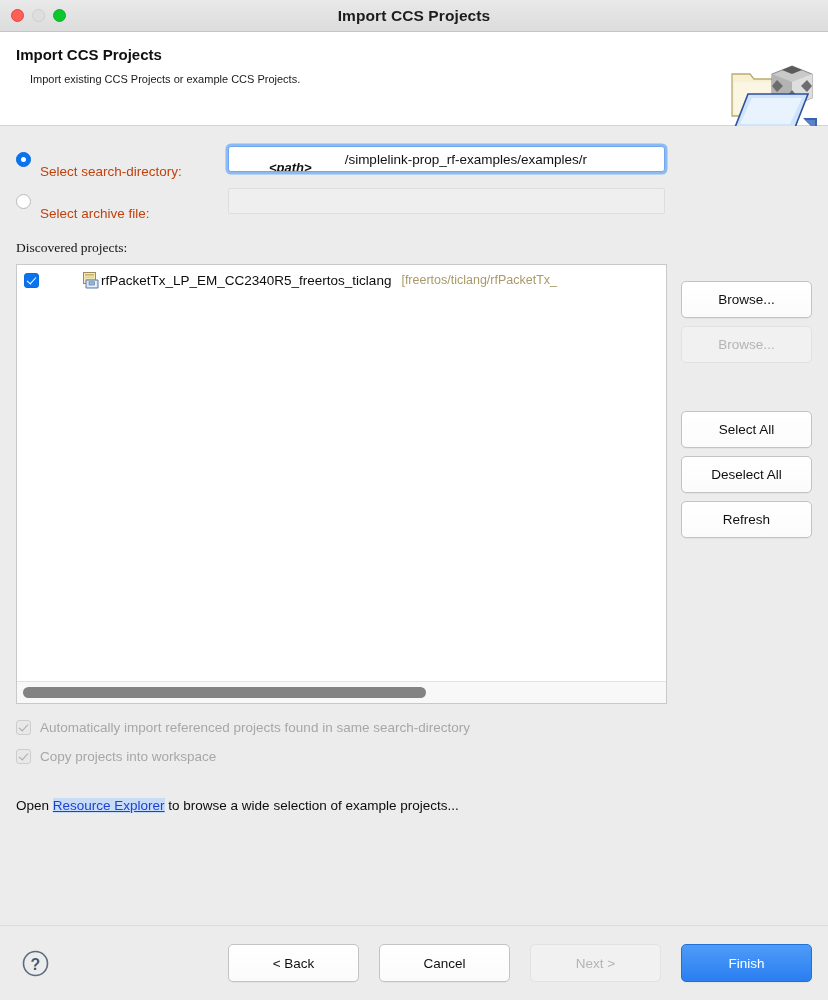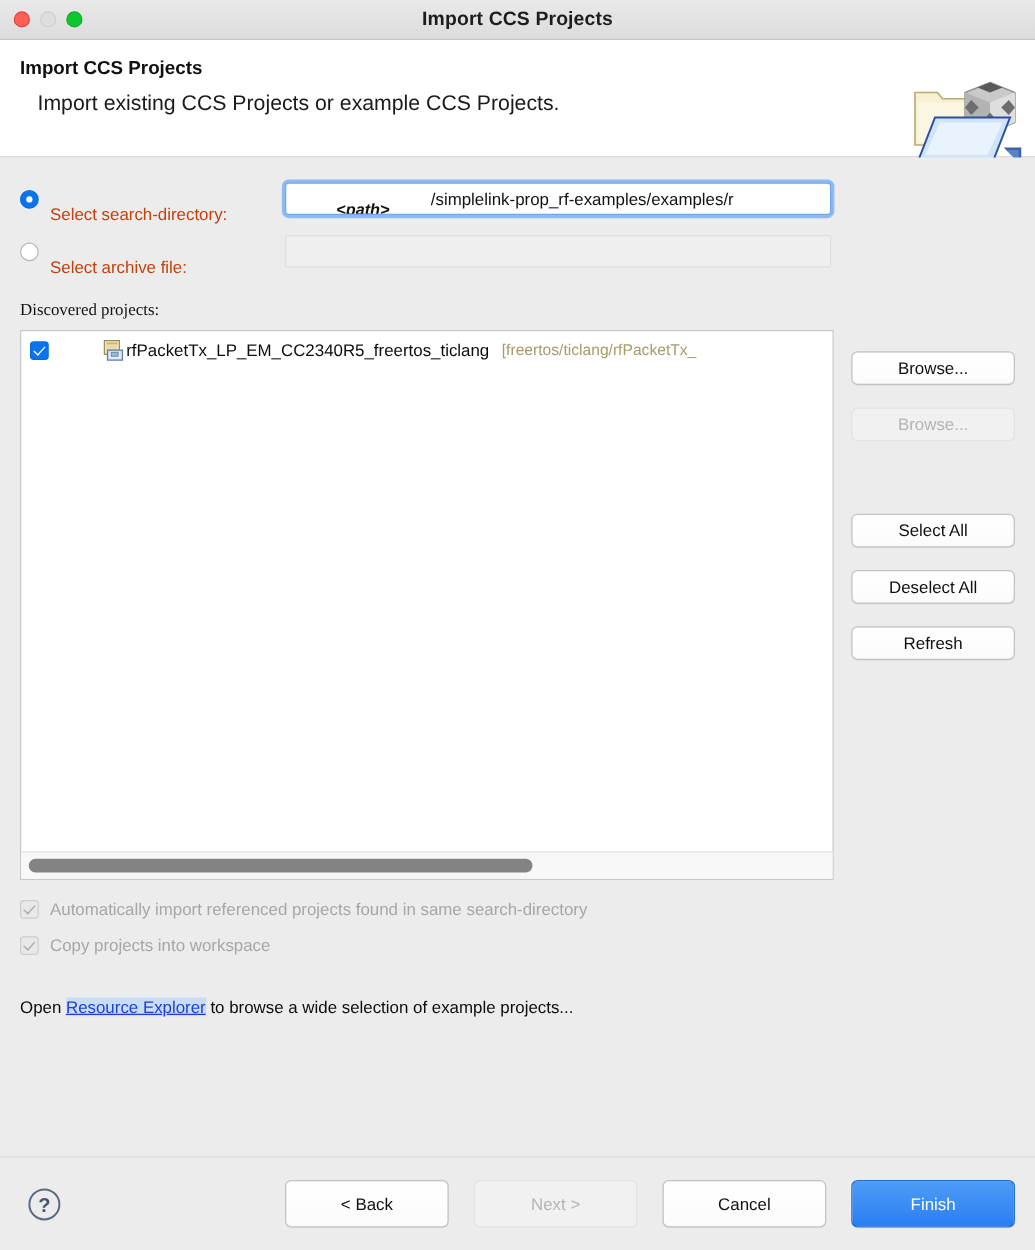--- a/index.html
+++ b/index.html
@@ -71,21 +71,21 @@
     box-sizing: border-box;
     padding: 14px 0 0 16px;
   }
   .header-title {
     font-size: 15px;
     font-weight: bold;
     color: #101010;
     margin: 0 0 10px 0;
   }
   .header-sub {
-    font-size: 17px;
+    font-size: 11px;
     color: #1a1a1a;
     margin-left: 14px;
   }
   .header-icon {
     position: absolute;
     right: 8px;
     top: 28px;
     width: 100px;
     height: 76px;
   }
@@ -207,21 +207,21 @@
   .btn.disabled {
     background: #f1f1f1;
     border: 1px solid #e2e2e2;
     color: #b4b4b4;
     box-shadow: none;
   }
   .side-btn {
     position: absolute;
     right: 16px;
     width: 131px;
-    height: 27px;
+    height: 37px;
   }
 
   .discovered-label {
     font-size: 13.5px;
     color: #131313;
     margin-top: 26px;
     font-family: Liberation Serif, serif;
   }
 
   .list-outer {
@@ -480,19 +480,19 @@
 
   </div>
 
   <div class="footer">
     <svg class="help-btn" viewBox="0 0 27 27">
       <circle cx="13.5" cy="13.5" r="12" fill="#ececec" stroke="#5b6b80" stroke-width="1.6"></circle>
       <text x="13.5" y="19.5" font-family="Liberation Sans, sans-serif" font-size="16" font-weight="bold" fill="#46586e" text-anchor="middle">?</text>
     </svg>
     <div class="footer-btns">
       <div class="btn fbtn">&lt; Back</div>
+      <div class="btn fbtn">Cancel</div>
       <div class="btn fbtn disabled">Next &gt;</div>
-      <div class="btn fbtn">Cancel</div>
       <div class="btn fbtn primary">Finish</div>
     </div>
   </div>
 
 </div>
 
 </body></html>

